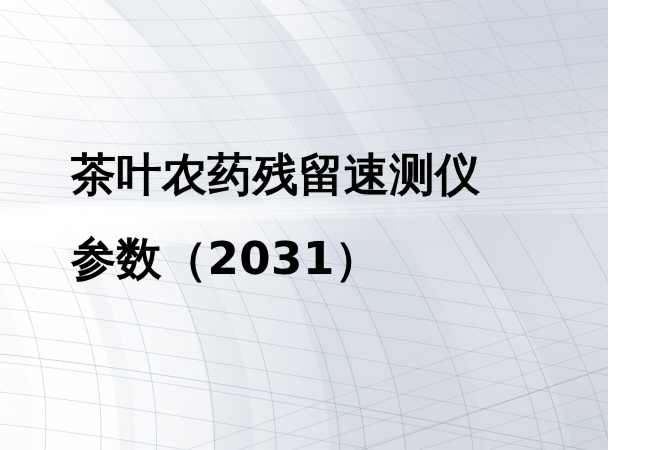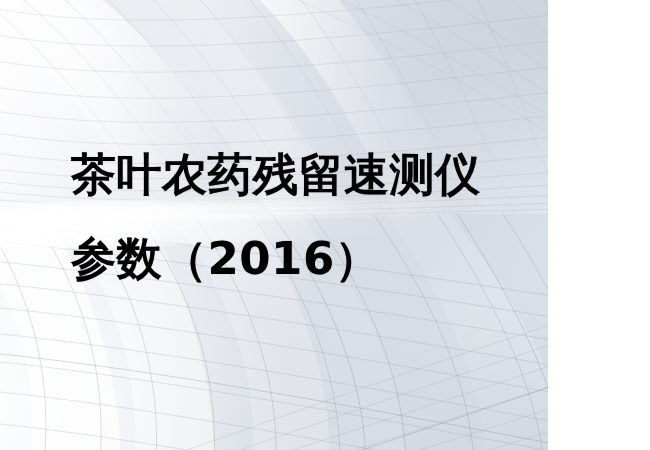--- a/index.html
+++ b/index.html
@@ -2,21 +2,21 @@
 <html><head>
 <meta charset="utf-8">
 <style>
   html, body {
     margin: 0;
     padding: 0;
     background: #ffffff;
   }
   #banner {
     position: relative;
-    width: 548px;
+    width: 608px;
     height: 450px;
     overflow: hidden;
     font-family: "DejaVu Sans", "Liberation Sans", sans-serif;
     background: #e7eaee;
   }
 
   
   .bg-layer {
     position: absolute;
     inset: 0;
@@ -243,16 +243,16 @@
         <path d="M 300,470 C 438,426 568,380 700,336"></path>
       </g>
     </g>
   </svg>
 
   <div class="sweep"></div>
   <div class="sweep-2"></div>
 
   <div class="title-block">
     <div class="title-line">茶叶农药残留速测仪</div>
-    <div class="title-line">参数（2016）</div>
+    <div class="title-line">参数（2031）</div>
   </div>
 
 </div>
 
 </body></html>

